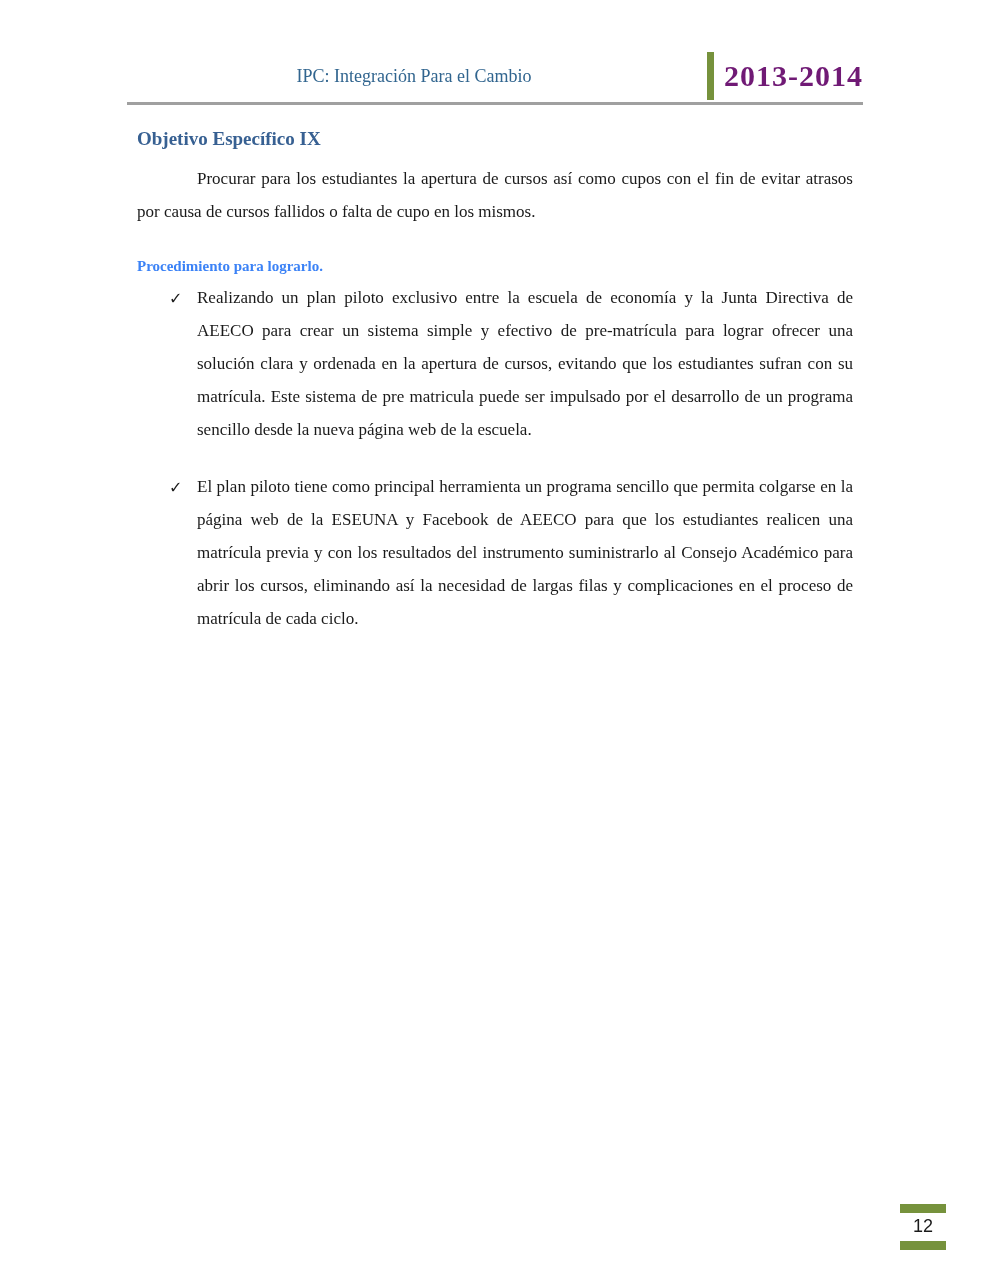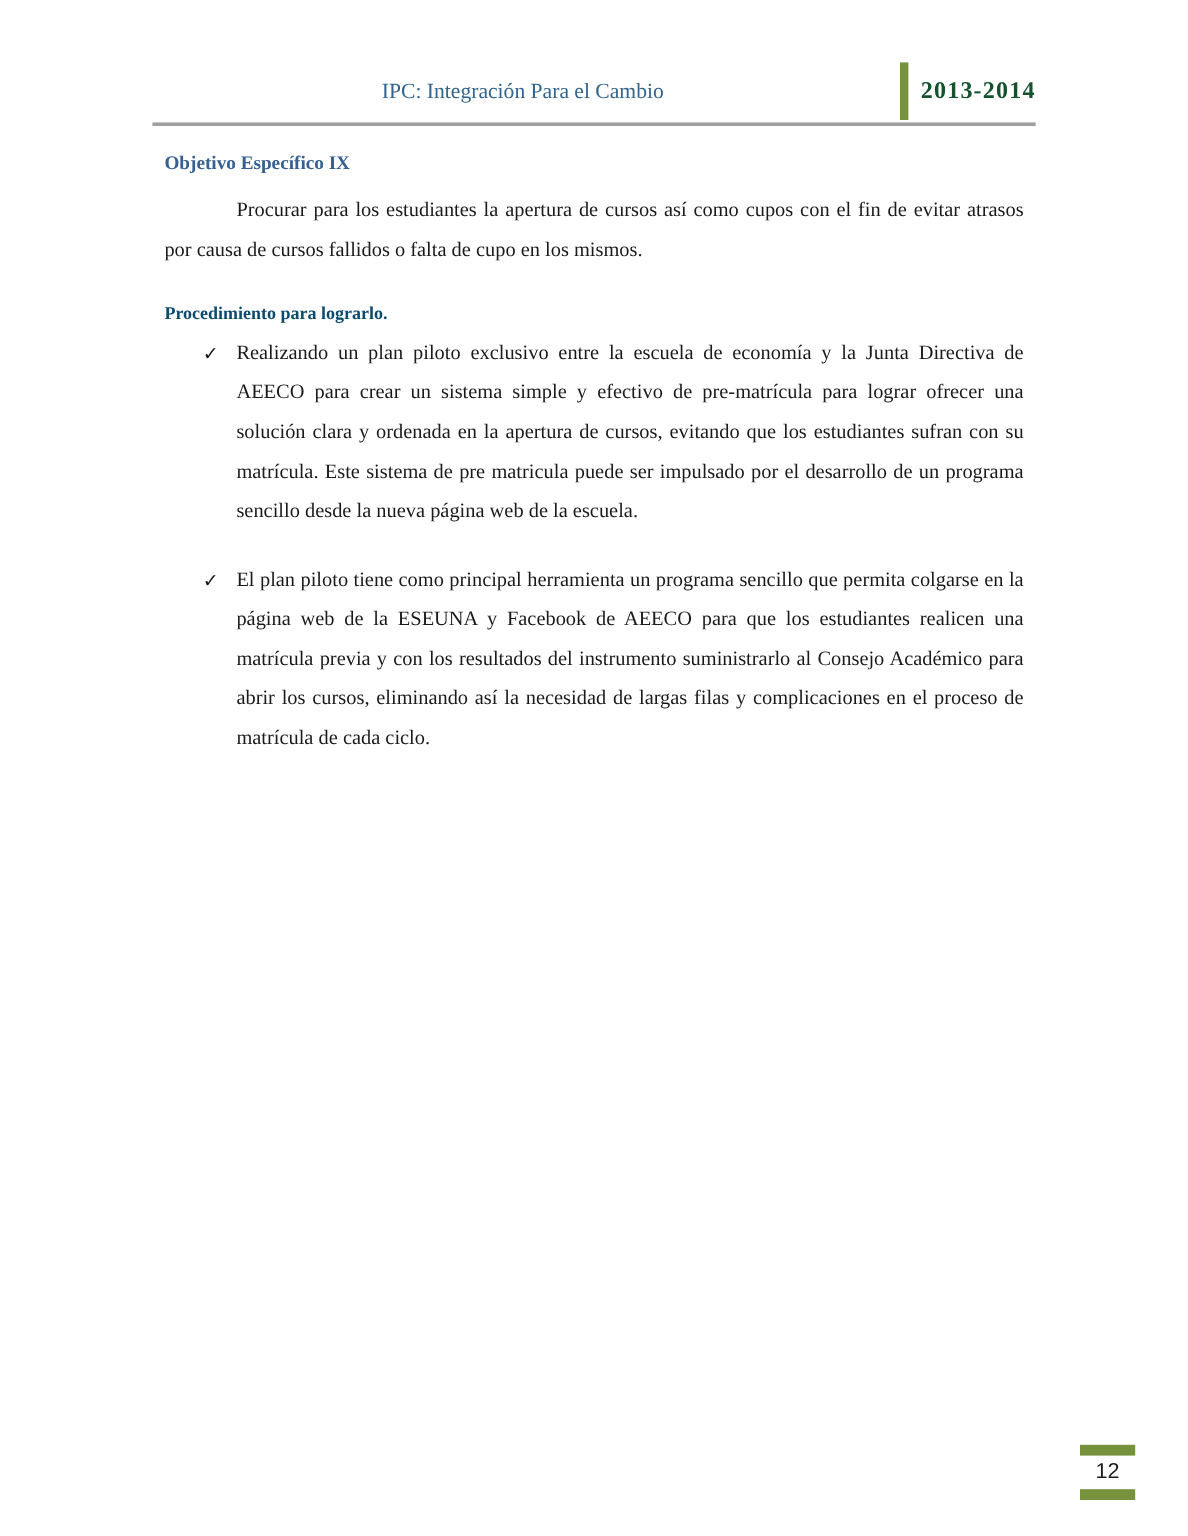--- a/index.html
+++ b/index.html
@@ -31,56 +31,56 @@
     color: #31658f;
     font-family: "Liberation Serif", serif;
   }
   .header-divider {
     width: 7px;
     height: 48px;
     background: #76923c;
     margin: 0 10px 0 6px;
   }
   .header-year {
-    font-size: 20px;
+    font-size: 30px;
     font-weight: bold;
-    color: #14532d;
+    color: #701a75;
     letter-spacing: 1px;
   }
   .header-rule {
     position: absolute;
     top: 102px;
     left: 127px;
     width: 736px;
     height: 3px;
     background: #a0a0a0;
   }
   .content {
     position: absolute;
     top: 128px;
     left: 137px;
     width: 716px;
   }
   .heading {
-    font-size: 16px;
+    font-size: 19px;
     font-weight: bold;
     color: #376092;
     margin: 0 0 12px 0;
   }
   .intro {
     font-size: 17px;
     line-height: 33px;
     text-align: justify;
     text-indent: 60px;
     margin: 0 0 0 0;
   }
   .subheading {
     font-size: 15px;
     font-weight: bold;
-    color: #0c4a6e;
+    color: #3b82f6;
     margin: 30px 0 6px 0;
   }
   .bullet {
     position: relative;
     margin: 0 0 24px 0;
     padding-left: 60px;
     font-size: 17px;
     line-height: 33px;
     text-align: justify;
   }

